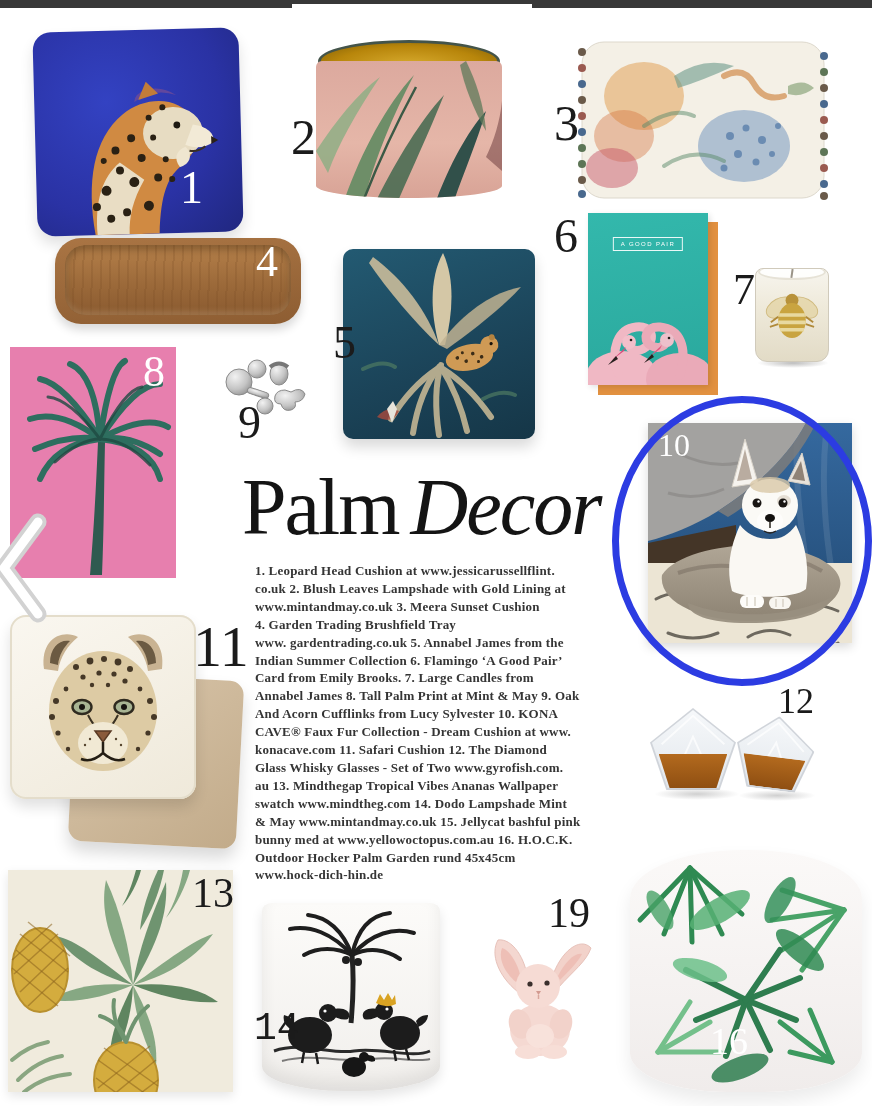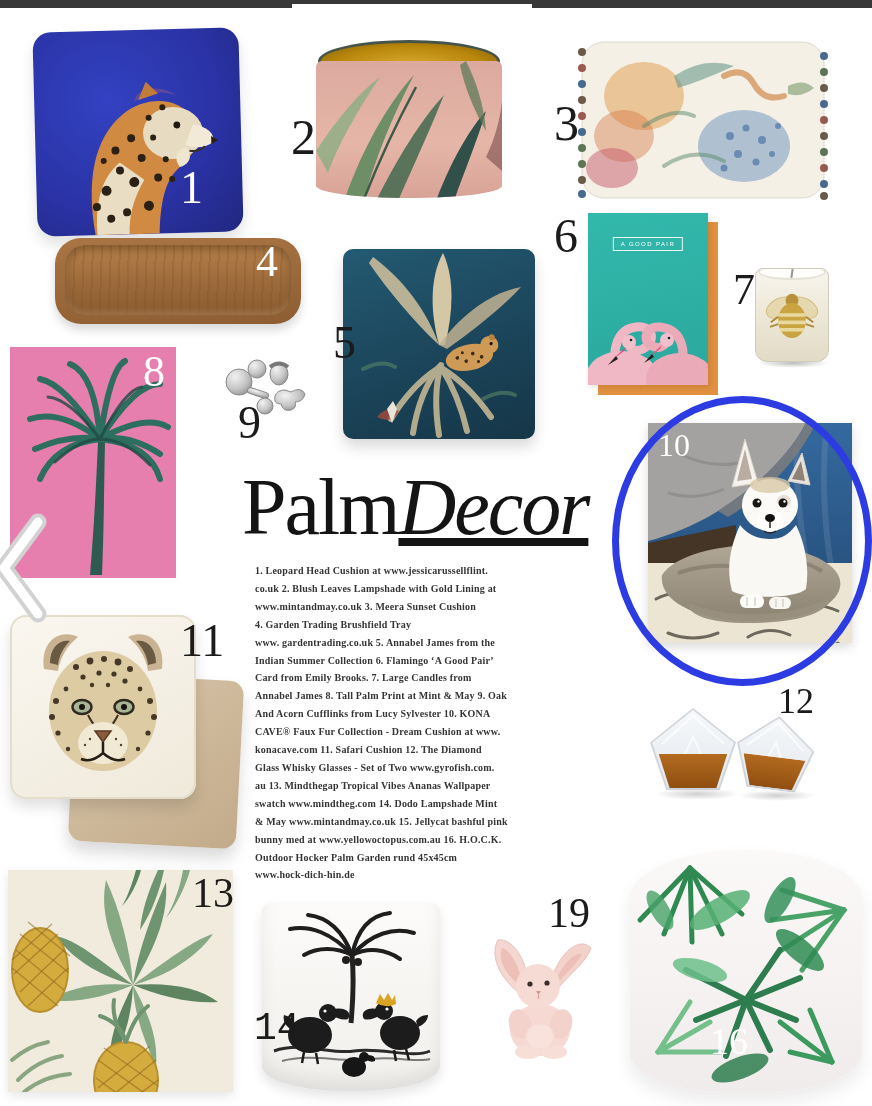--- a/index.html
+++ b/index.html
@@ -12,22 +12,22 @@
   .top-bar{position:absolute;left:0;top:0;width:872px;height:8px;background:#383838;}
   .top-bar-gap{position:absolute;left:292px;top:4px;width:240px;height:4px;background:#fff;}
 
   
   .n{position:absolute;font-family:"Liberation Serif",serif;color:#1b1b1b;line-height:1;z-index:6;}
   .nw{color:#fff;}
 
   
   .title{position:absolute;left:242px;top:467px;font-size:80px;line-height:1;color:#141414;
          letter-spacing:-2px;z-index:5;white-space:nowrap;}
-  .title .it{font-style:italic;text-decoration:underline;}
-  .desc{position:absolute;left:255px;top:562px;width:460px;font-weight:700;font-size:10px;
+  .title .it{font-style:italic;margin-left:12px;}
+  .desc{position:absolute;left:255px;top:562px;width:460px;font-weight:700;font-size:13px;
         line-height:17.9px;color:#353535;white-space:pre-line;letter-spacing:.2px;z-index:5;}
 
   
   .cushion1{position:absolute;inset:0;background:radial-gradient(circle at 35% 35%,#3342c2,#2a32a4 60%,#20277f);
             border-radius:18px;transform:rotate(-1.5deg);box-shadow:0 8px 14px rgba(0,0,0,.12);overflow:hidden;}
   
   .shade2-top{position:absolute;left:2px;top:0;width:182px;height:42px;border-radius:50%;
               background:radial-gradient(ellipse at 50% 65%,#d9ad31,#b8860b 60%,#7d5c06);
               border:3px solid #44544a;box-sizing:border-box;}
   .shade2-body{position:absolute;left:0;top:21px;width:186px;height:137px;overflow:hidden;
@@ -618,21 +618,21 @@
 
   <div class="n nw" style="left:180px;top:165px;font-size:46px;">1</div>
   <div class="n" style="left:291px;top:112px;font-size:50px;">2</div>
   <div class="n" style="left:554px;top:98px;font-size:50px;">3</div>
   <div class="n nw" style="left:256px;top:240px;font-size:44px;">4</div>
   <div class="n" style="left:333px;top:320px;font-size:46px;">5</div>
   <div class="n" style="left:554px;top:212px;font-size:48px;">6</div>
   <div class="n" style="left:733px;top:268px;font-size:44px;">7</div>
   <div class="n nw" style="left:143px;top:350px;font-size:44px;">8</div>
   <div class="n" style="left:238px;top:400px;font-size:46px;">9</div>
-  <div class="n" style="left:180px;top:618px;font-size:46px;">11</div>
+  <div class="n" style="left:193px;top:618px;font-size:58px;">11</div>
   <div class="n" style="left:778px;top:683px;font-size:36px;">12</div>
   <div class="n" style="left:192px;top:872px;font-size:42px;">13</div>
   <div class="n" style="left:254px;top:1010px;font-size:38px;font-family:Liberation Mono, monospace;">14</div>
   <div class="n" style="left:548px;top:892px;font-size:42px;">19</div>
   <div class="n nw" style="left:710px;top:1022px;font-size:38px;">16</div>
 
   <button class="prev-btn">
     <svg width="62" height="112" viewBox="0 0 62 112">
       <path d="M46,10 L12,56 L46,102" fill="none" stroke="#d2d2d2" stroke-width="17" stroke-linecap="round" stroke-linejoin="round"></path>
       <path d="M46,10 L12,56 L46,102" fill="none" stroke="#ffffff" stroke-width="9" stroke-linecap="round" stroke-linejoin="round"></path>

